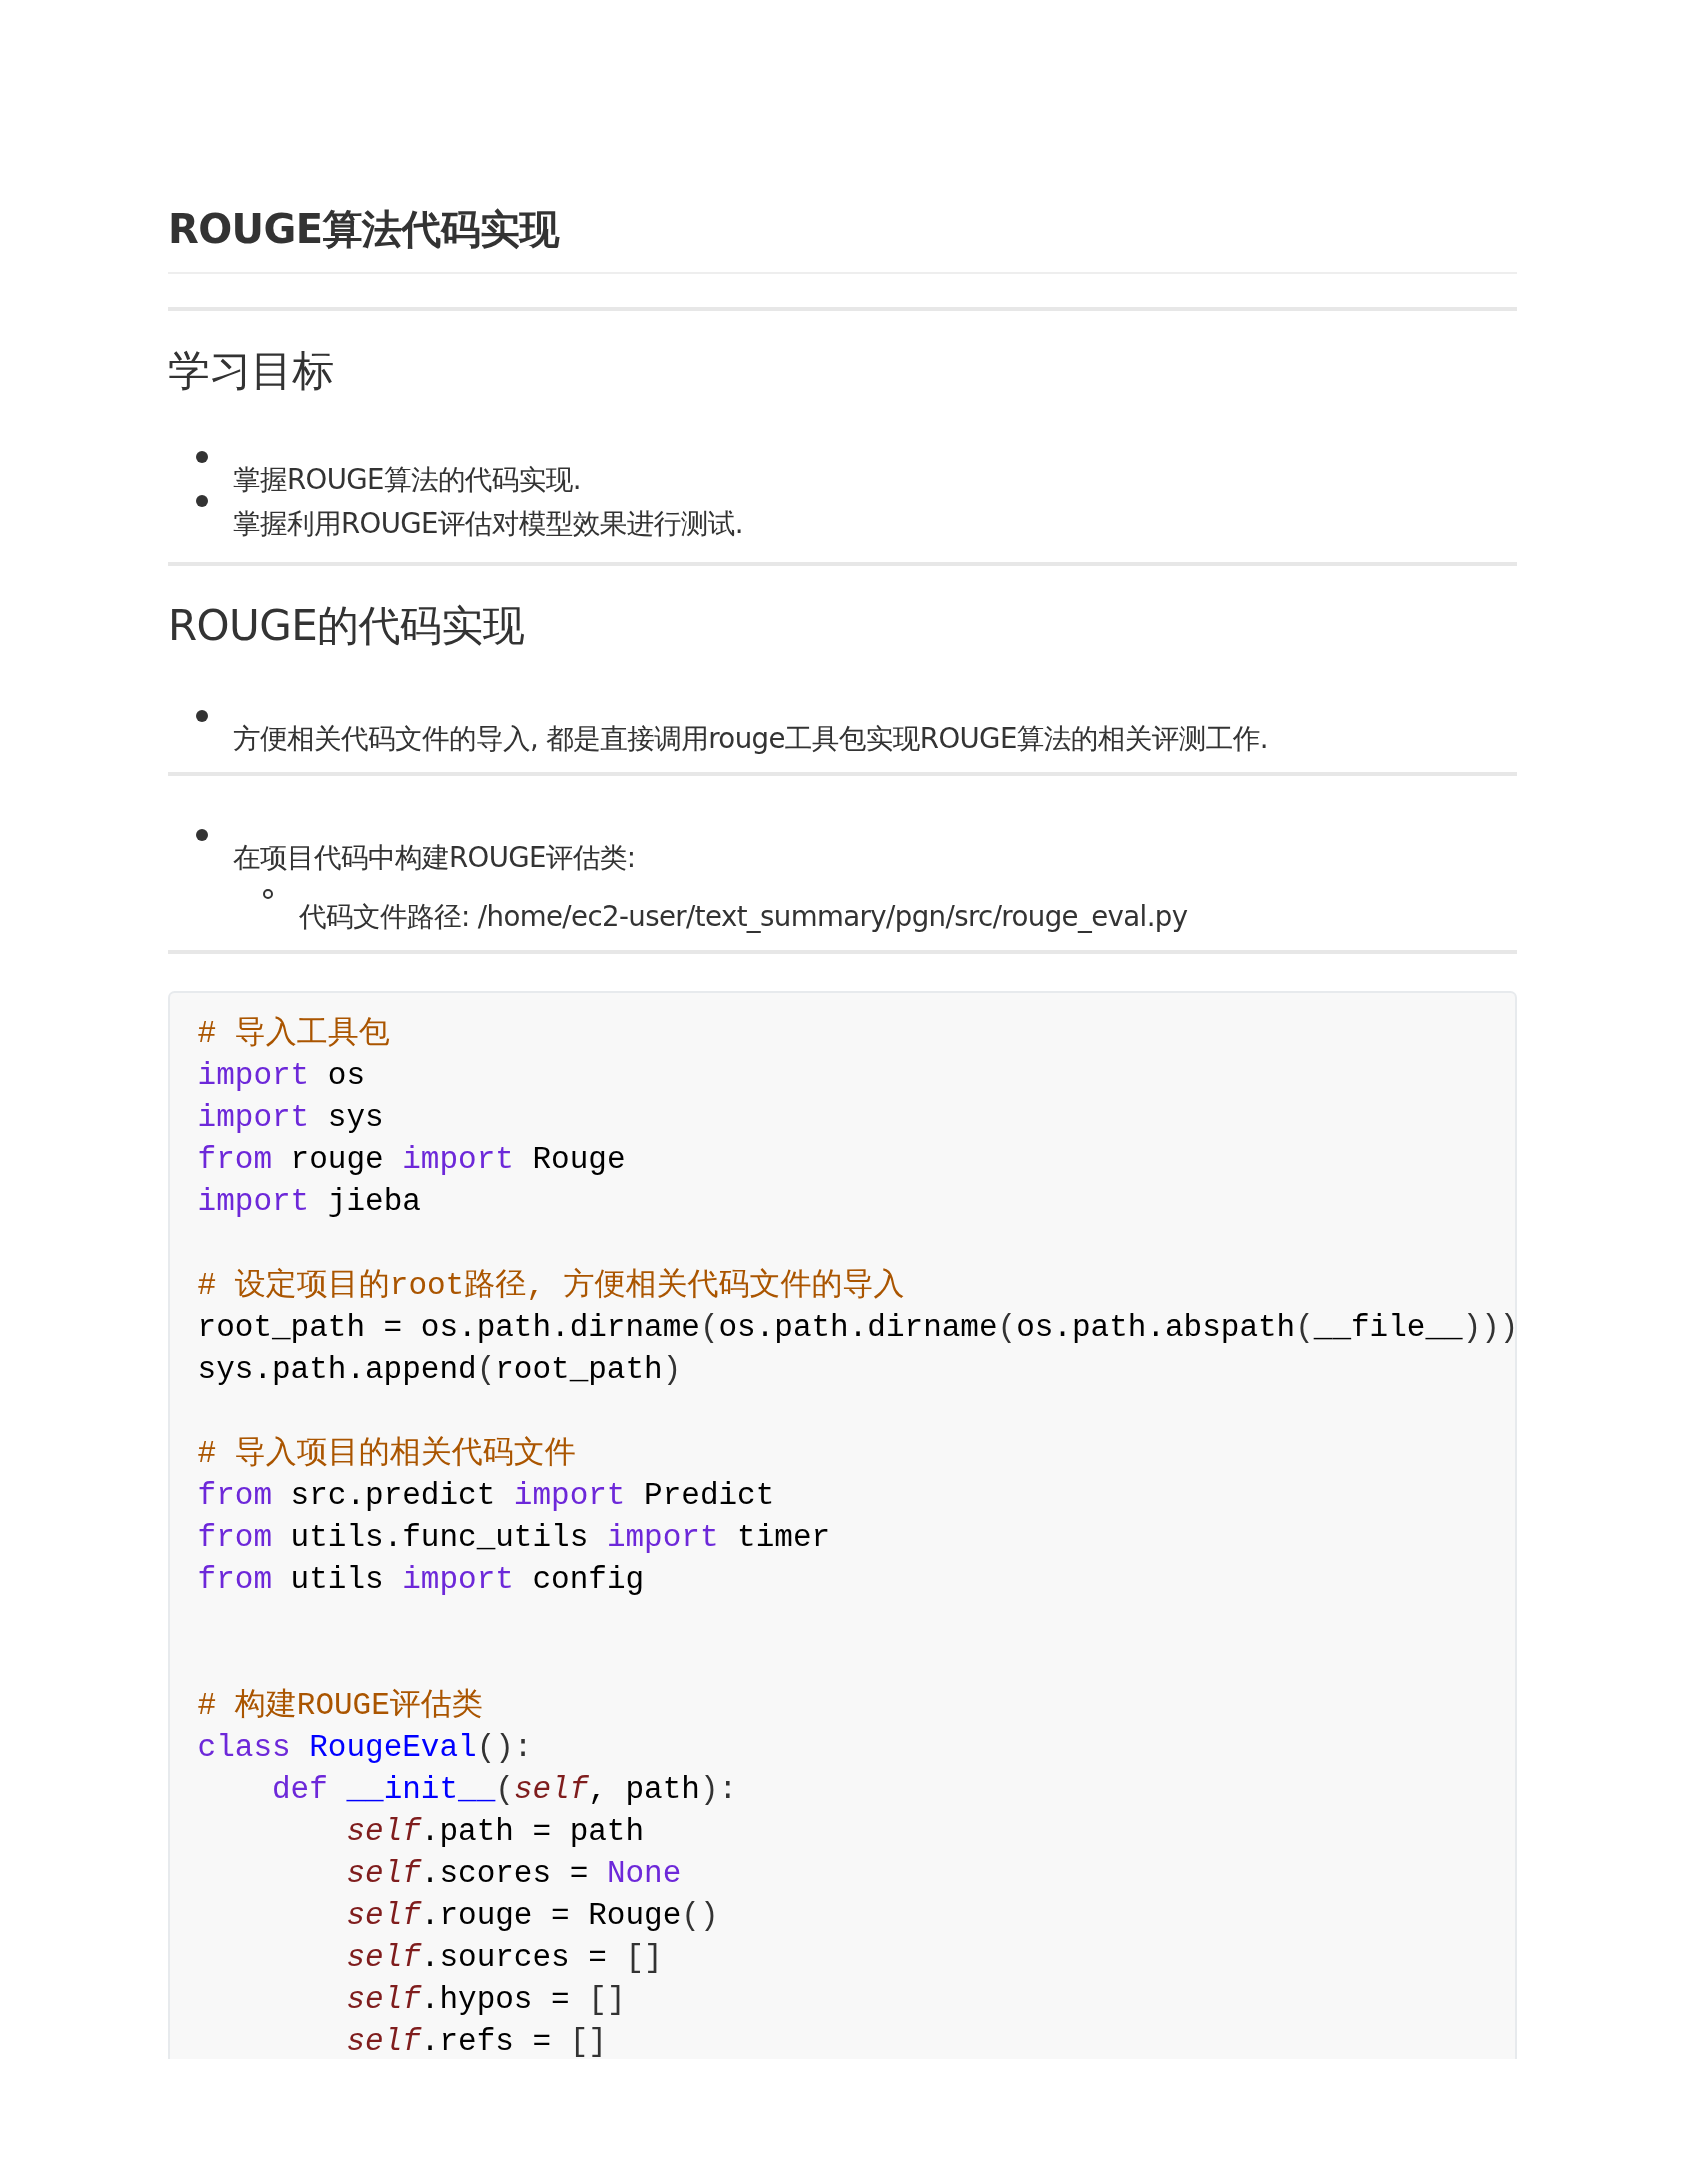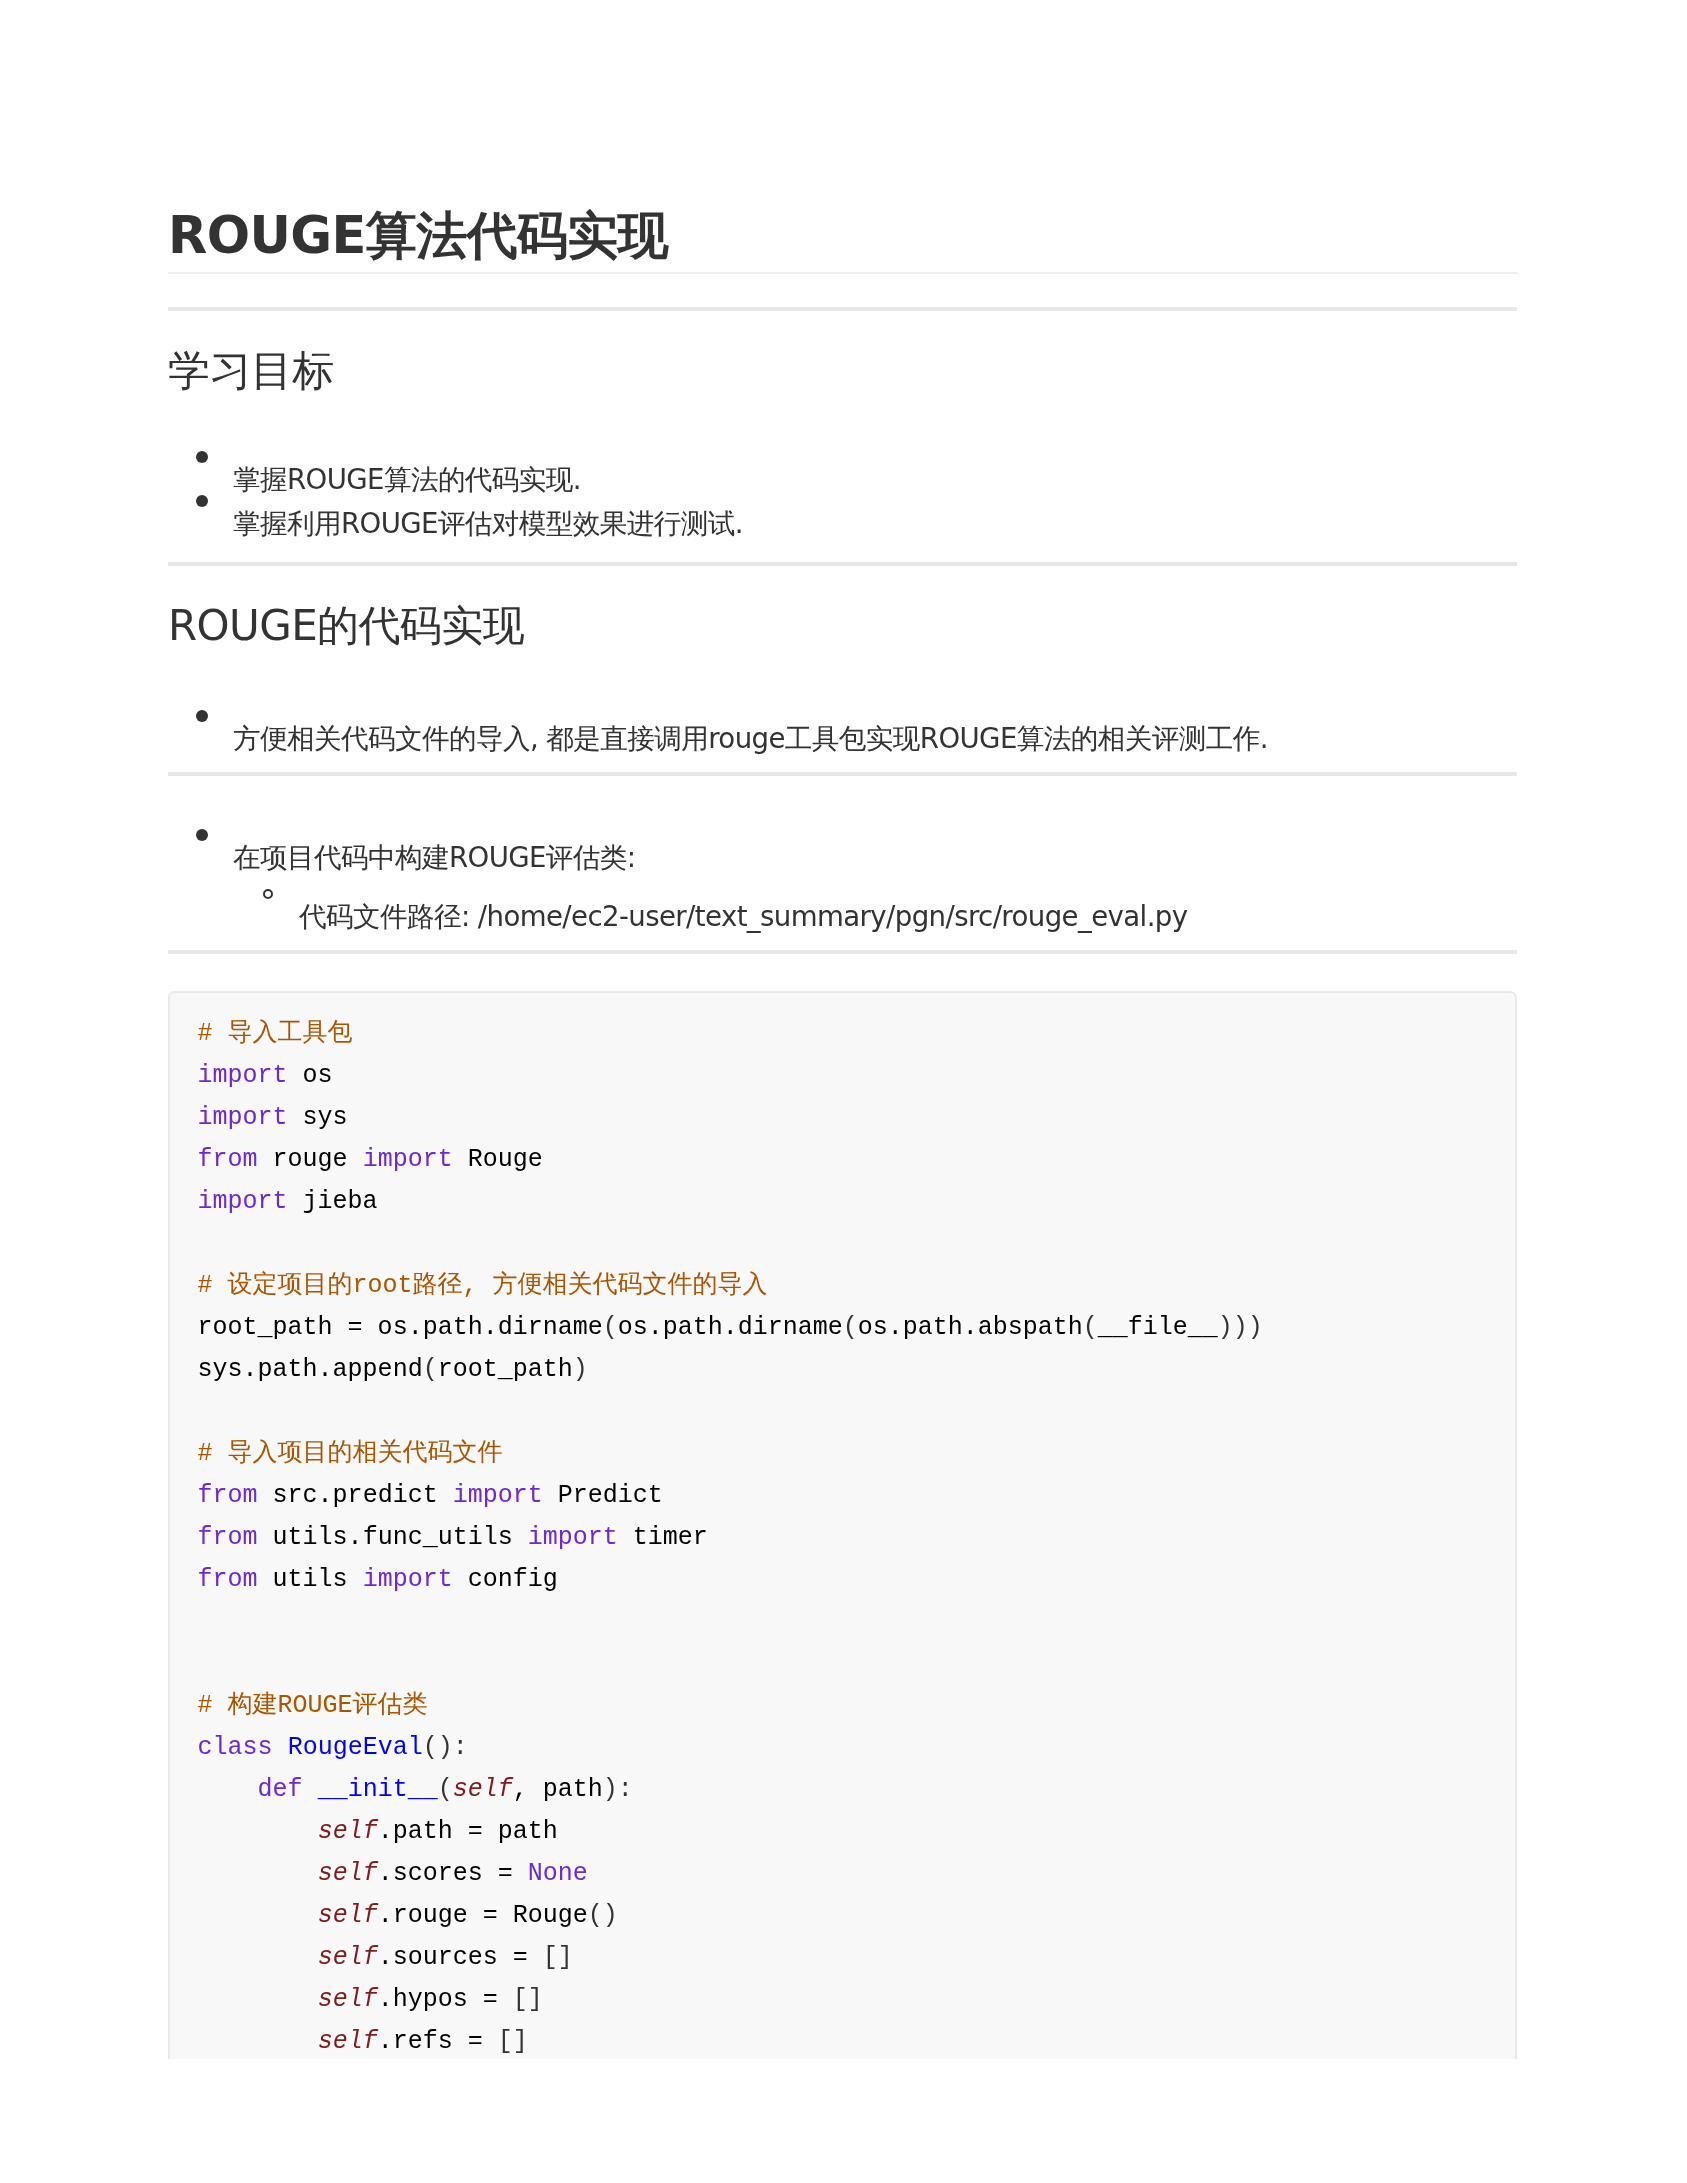--- a/index.html
+++ b/index.html
@@ -1,27 +1,27 @@
 <!DOCTYPE html>
 <html style="font-size:8.8px"><head>
 <meta charset="utf-8">
 <style>
   html, body { margin: 0; padding: 0; background: #ffffff; }
   body { width: 1687px; height: 2183px; position: relative; overflow: hidden;
          font-family: "DejaVu Sans", "Liberation Sans", sans-serif; color: #333333; }
   .page { position: absolute; left: 168px; top: 0; width: 1349px; }
-  .h1 { position: absolute; left: 0; top: 205px; font-size: 51px; font-weight: bold; color: #333333; line-height: 1.2; white-space: nowrap; letter-spacing: -0.6px; }
+  .h1 { position: absolute; left: 0; top: 205px; font-size: 40px; font-weight: bold; color: #333333; line-height: 1.2; white-space: nowrap; letter-spacing: -0.6px; }
   .h1-under { position: absolute; left: 0; top: 272px; width: 1349px; height: 1.7px; background: #eeeeee; }
   .hr { position: absolute; left: 0; width: 1349px; height: 3.9px; background: #e7e7e7; }
   .h2 { position: absolute; left: 0; font-size: 42px; font-weight: normal; color: #333333; line-height: 1.2; white-space: nowrap; letter-spacing: -0.6px; }
   .li { position: absolute; font-size: 27.6px; color: #333333; line-height: 1.2; white-space: nowrap; letter-spacing: -0.6px; margin-top: 24px; }
   .bullet { position: absolute; width: 12px; height: 12px; border-radius: 50%; background: #333333; }
   .circle { position: absolute; width: 10px; height: 10px; border-radius: 50%; border: 2.2px solid #333333; box-sizing: border-box; }
   .code { position: absolute; left: 0; top: 991px; width: 1349px; height: 1068px; background: #f8f8f8; border: 2.2px solid #e7eaed; border-bottom: none; border-radius: 6.6px 6.6px 0 0; box-sizing: border-box; }
-  .code-lines { position: absolute; left: 27.6px; top: 20px; font-family: "Liberation Mono", "DejaVu Sans Mono", monospace; font-size: 25px; line-height: 42px; color: #000000; white-space: pre; }
+  .code-lines { position: absolute; left: 27.6px; top: 20px; font-family: "Liberation Mono", "DejaVu Sans Mono", monospace; font-size: 31px; line-height: 42px; color: #000000; white-space: pre; }
   .cl { height: 42px; }
   .kw { color: #6d28d9; }
   .cm { color: #aa5500; }
   .def { color: #0000ff; }
   .vb { color: #7f1d1d; font-style: italic; }
   .pn { color: #333333; }
 </style>
 </head>
 <body>
 

